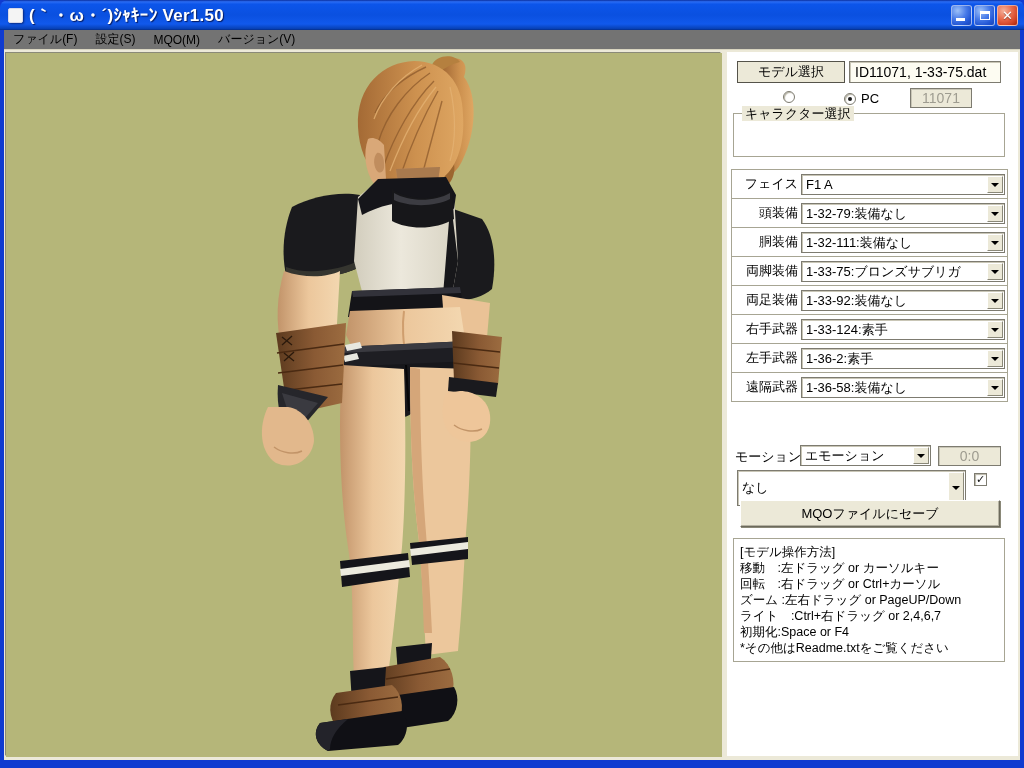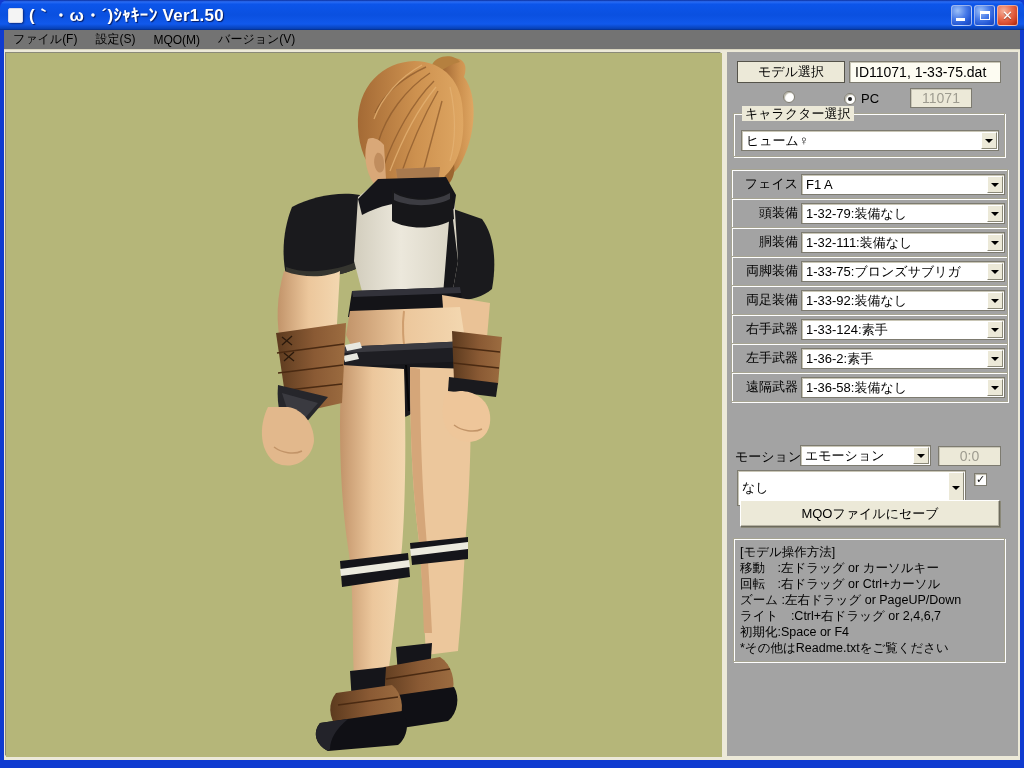--- a/index.html
+++ b/index.html
@@ -56,21 +56,21 @@
   .viewport {
     position:absolute; left:1px; top:2px; width:716px; height:704px;
     background:#b5b679;
     border-top:1px solid #8a8a78; border-left:1px solid #8a8a78;
     border-right:1px solid #f4f2e4; border-bottom:1px solid #f4f2e4;
   }
   .viewport svg { display:block; }
   
   .panel {
     position:absolute; left:723px; top:2px; width:291px; height:704px;
-    background:#a3a3a3; font-size:13px; color:#000;
+    background:#ffffff; font-size:13px; color:#000;
   }
   .flat-btn {
     position:absolute; background:#ece9d8; border:1px solid #55534a;
     font-size:13px; text-align:center; display:flex; align-items:center; justify-content:center;
     white-space:nowrap;
   }
   .sunken-field {
     position:absolute; background:#fdfcf2; border:1px solid #7d7b70;
     box-shadow: inset 1px 1px 0 #c9c6b6;
     font-size:14px; display:flex; align-items:center; padding:0 5px;
@@ -318,26 +318,20 @@
       <span>NPC</span>
     </div>
     <div class="radio" style="left:117px; top:39px;">
       <span class="radio-circle checked"></span>
       <span>PC</span>
     </div>
     <div class="sunken-field disabled" style="left:183px; top:36px; width:62px; height:20px;">11071</div>
 
     <div class="groupbox" style="left:6px; top:61px; width:272px; height:44px;">
       <span class="groupbox-label">キャラクター選択</span>
-      <div class="combo" style="left:7px; top:16px; width:258px; height:21px;">
-        <span class="combo-text">ヒューム♀</span>
-        <span class="combo-btn">
-            <span class="arrow-down"></span>
-          </span>
-      </div>
     </div>
 
     <div class="equip-rows">
       <div class="equip-row">
         <span class="equip-label">フェイス</span>
         <div class="combo equip-combo">
           <span class="combo-text">F1 A</span>
           <span class="combo-btn">
               <span class="arrow-down"></span>
             </span>

